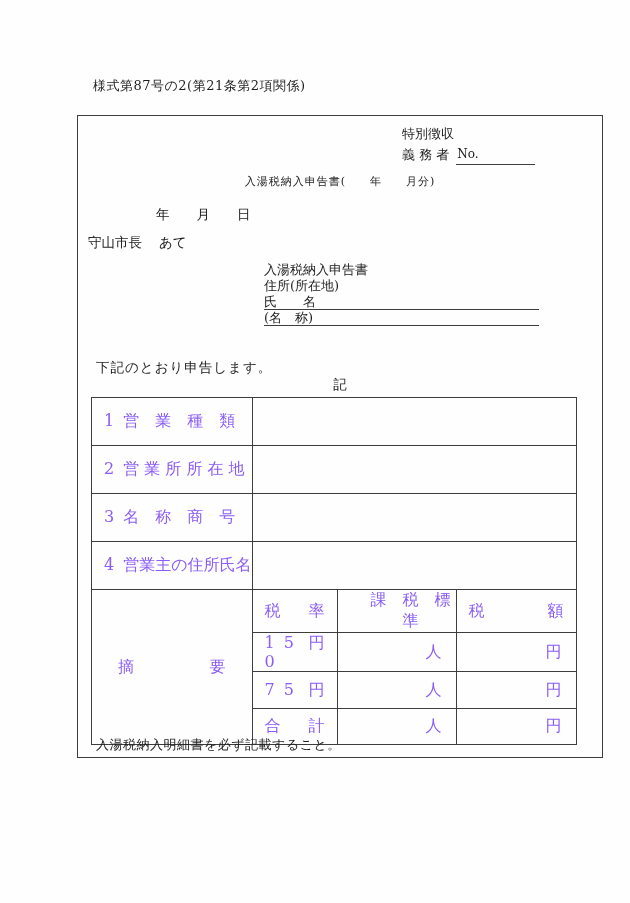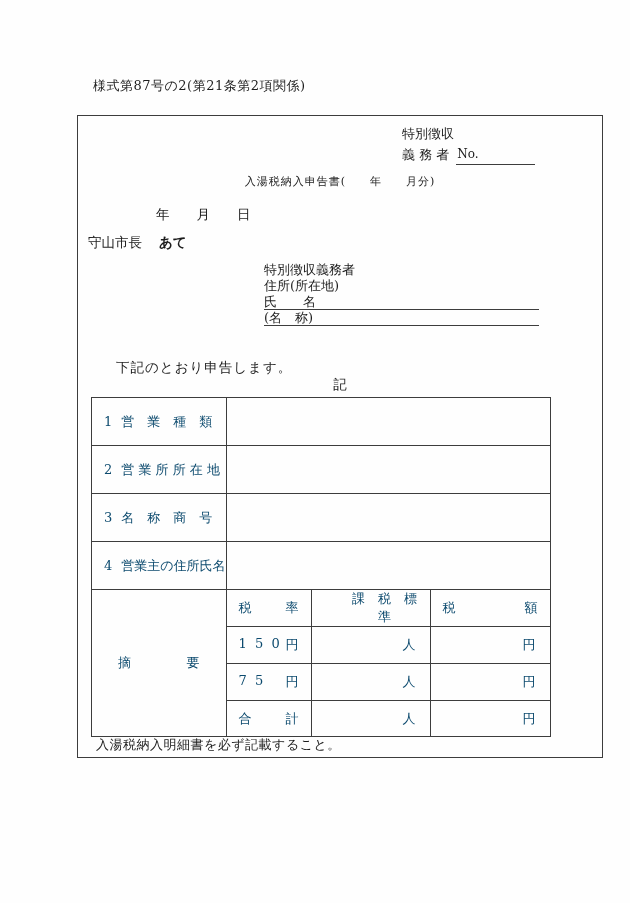--- a/index.html
+++ b/index.html
@@ -16,32 +16,32 @@
   .collector-corner { position:absolute; left:324px; top:7px; font-size:13px; line-height:21px; }
   .no-row { display:flex; align-items:center; }
   .no-field {
     display:inline-block; width:79px; margin-left:7px;
     border-bottom:1px solid #3d3d3d; font-size:12px; line-height:19px; padding-left:1px;
   }
 
   .title { position:absolute; left:0; right:0; top:58px; text-align:center; font-size:11px; letter-spacing:1px; }
   .date-line { position:absolute; left:78px; top:90px; font-size:13.5px; }
   .addressee-line { position:absolute; left:10px; top:118px; font-size:13.5px; }
-  .addressee-suffix { margin-left:17px;font-weight:bold; }
+  .addressee-suffix { margin-left:17px; }
 
   .collector-block { position:absolute; left:186px; top:146px; width:275px; font-size:13px; }
   .collector-block .line { height:16px; line-height:16px; white-space:nowrap; }
   .collector-block .underlined { border-bottom:1px solid #3d3d3d; }
 
-  .declaration { position:absolute; left:18px; top:243px; font-size:13.5px; letter-spacing:1px;margin-left:20px; }
+  .declaration { position:absolute; left:18px; top:243px; font-size:13.5px; letter-spacing:1px; }
   .record-heading { position:absolute; left:0; right:0; top:260px; text-align:center; font-size:13.5px; }
 
   table.main-table {
     position:absolute; left:13px; top:281px;
-    border-collapse:collapse; table-layout:fixed; font-size:13px; color:#0c4a6e;
+    border-collapse:collapse; table-layout:fixed; font-size:16px; color:#8b5cf6;
   }
   table.main-table td { border:1px solid #3d3d3d; vertical-align:middle; }
   tr.item-row { height:48px; }
   td.label-cell { padding-left:12px; white-space:nowrap; }
   .row-no { margin-right:9px; }
   tr.rate-header-row { height:33px; }
   tr.rate-row { height:37px; }
   tr.rate-row-last { height:36px; }
   td.summary-cell { }
   .summary-flex { display:flex; justify-content:space-between; padding:0 26px; }
@@ -71,21 +71,21 @@
 
     <div class="title">入湯税納入申告書(　　年　　月分)</div>
 
     <div class="date-line">年　　月　　日</div>
 
     <div class="addressee-line">
       <span>守山市長</span><span class="addressee-suffix">あて</span>
     </div>
 
     <div class="collector-block">
-      <div class="line">特別徴収義務者</div>
+      <div class="line">入湯税納入申告書</div>
       <div class="line">住所(所在地)</div>
       <div class="line underlined">氏　　名</div>
       <div class="line underlined">(名　称)</div>
     </div>
 
     <div class="declaration">下記のとおり申告します。</div>
     <div class="record-heading">記</div>
 
     <table class="main-table">
       <colgroup>

